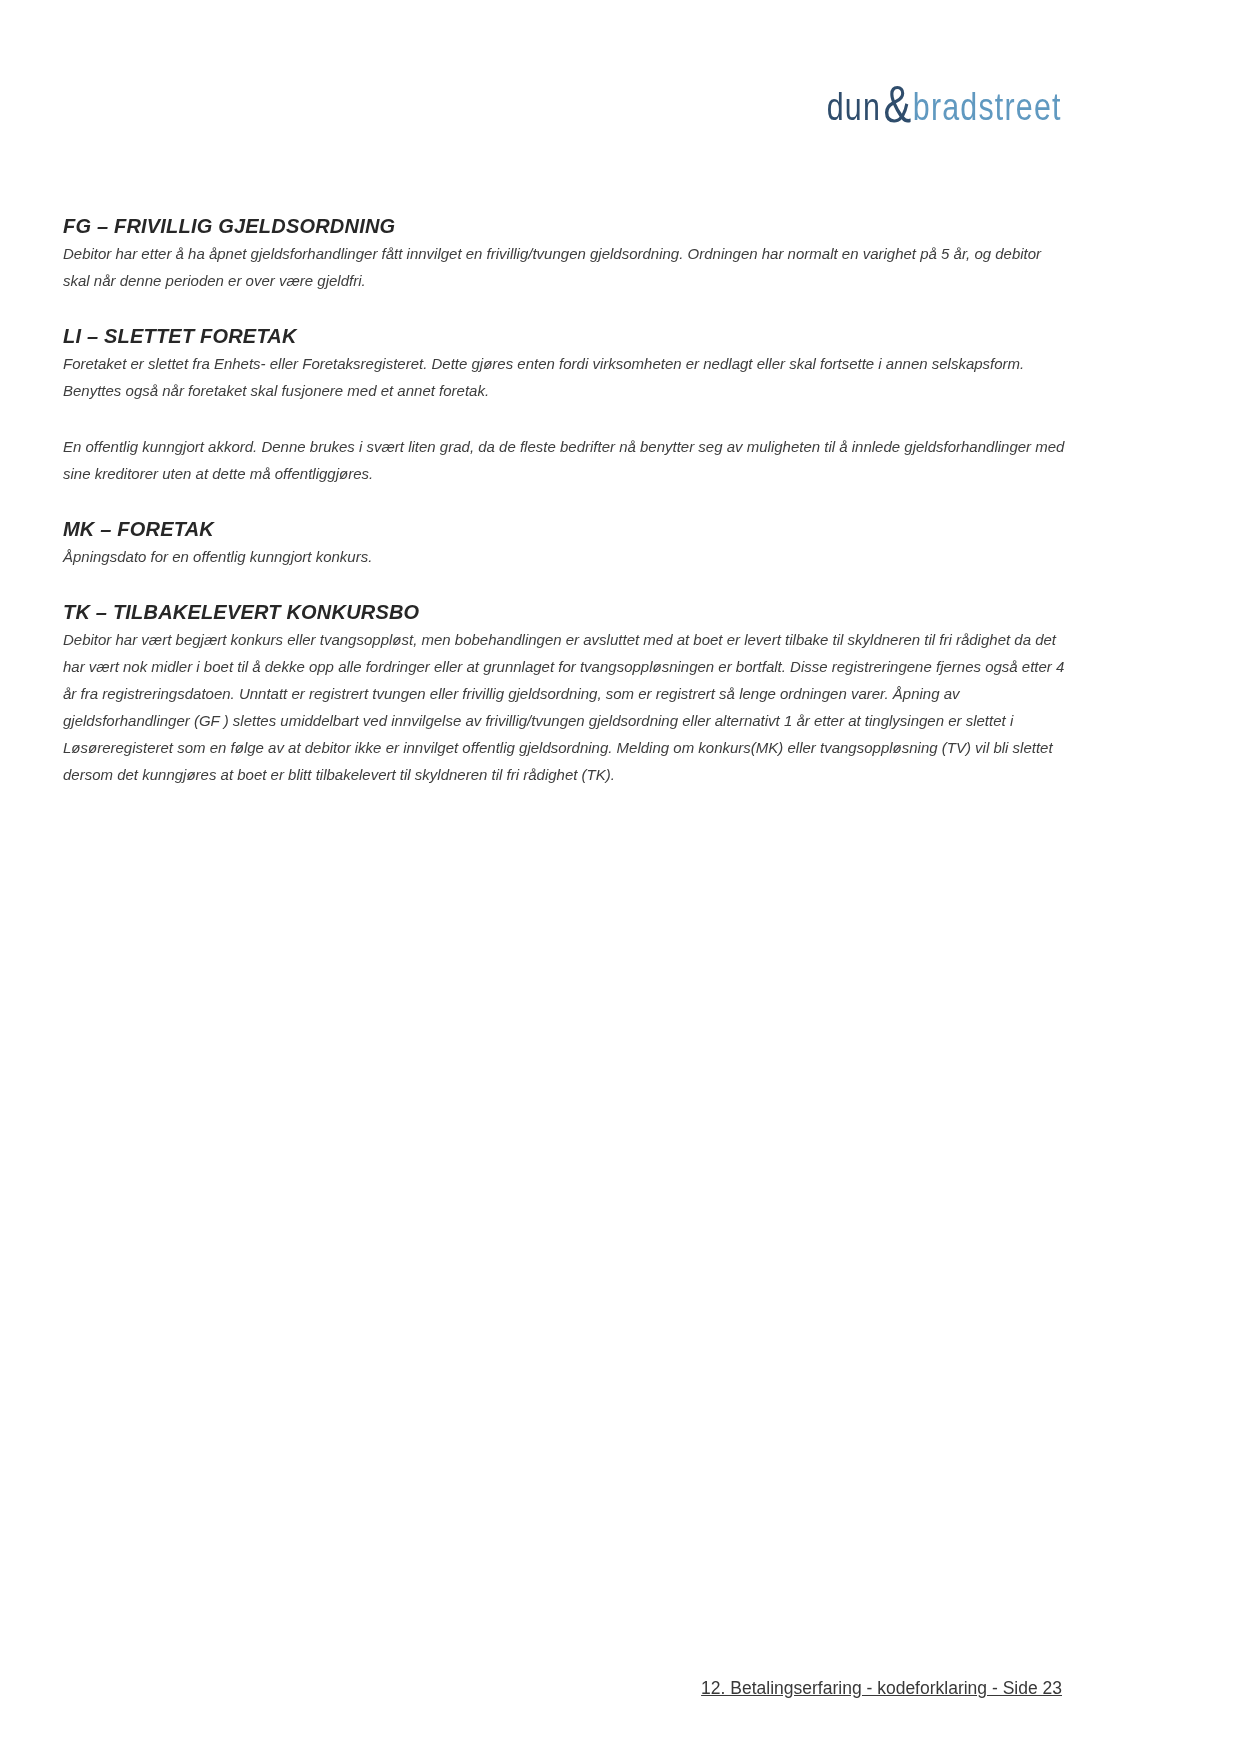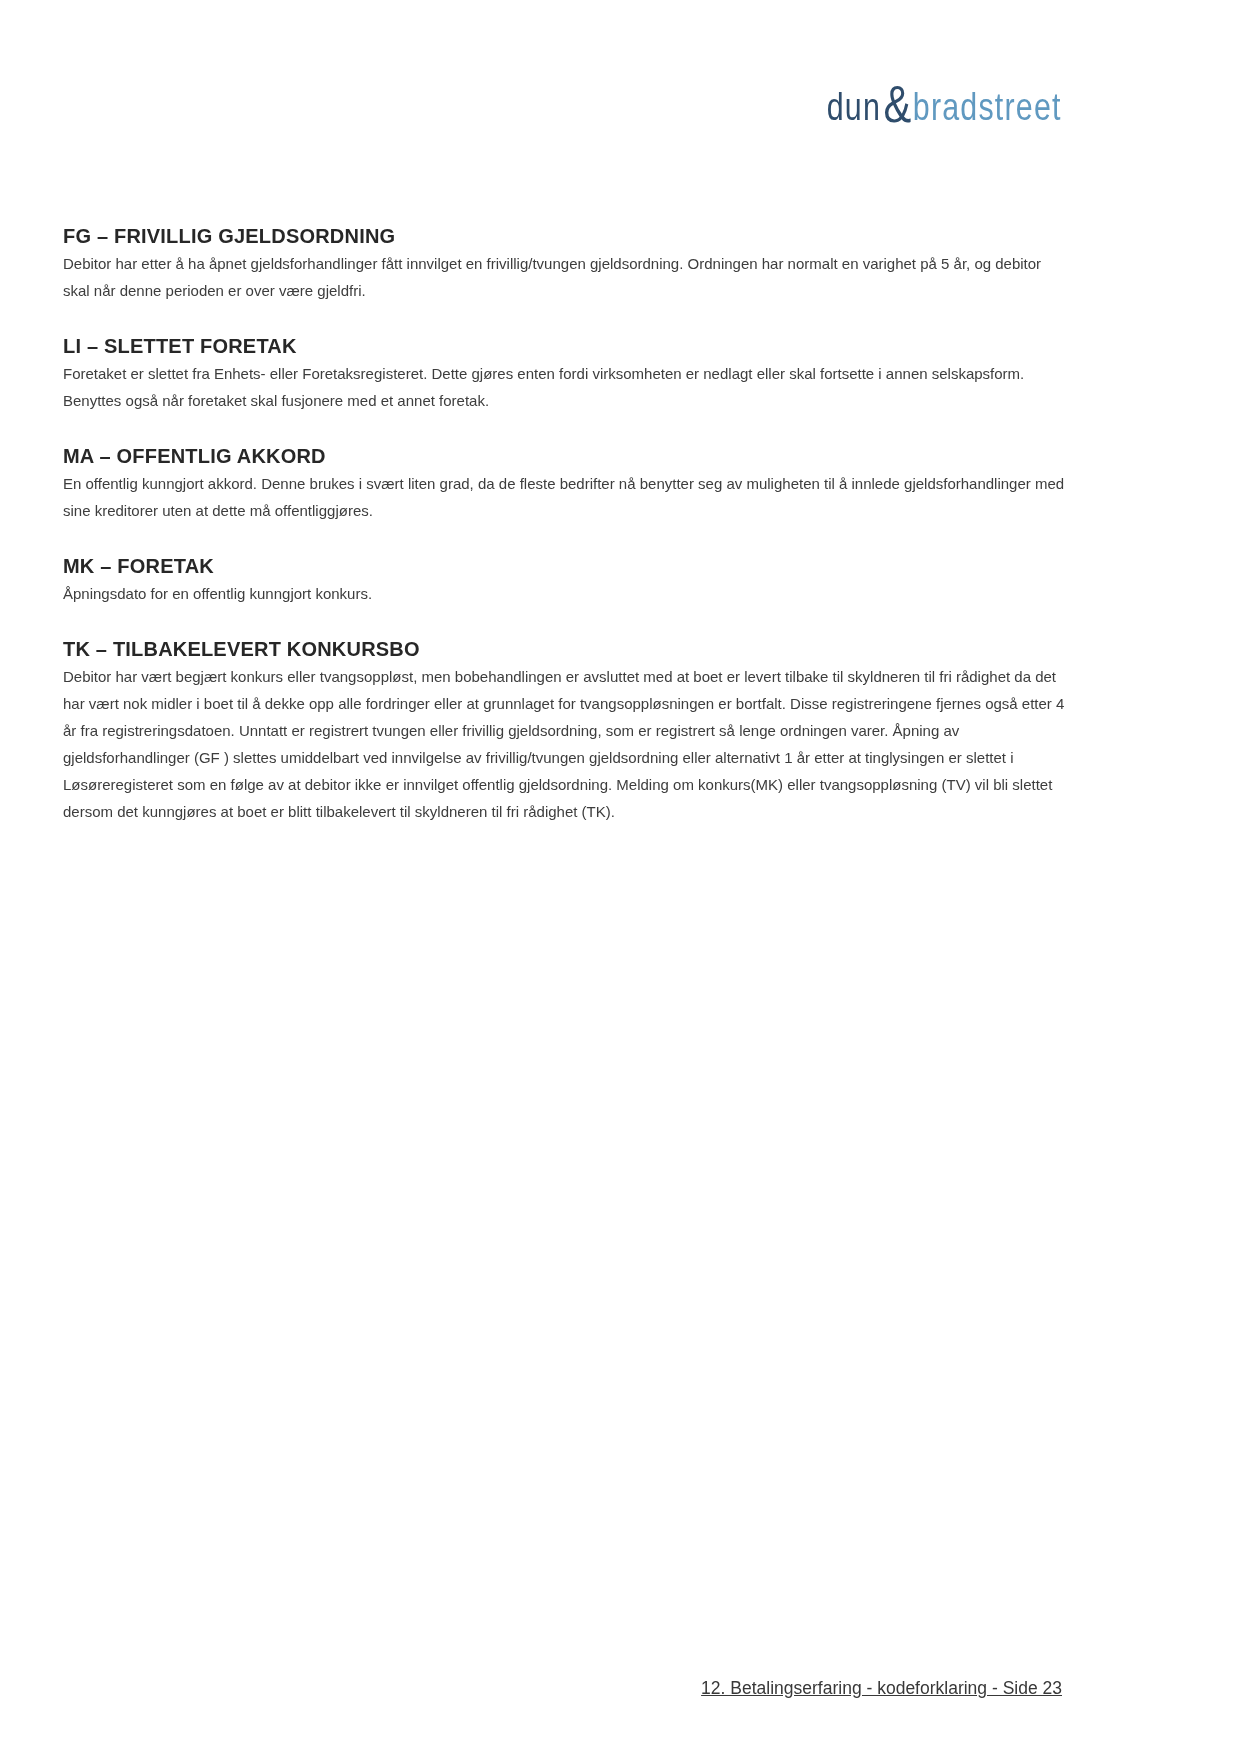--- a/index.html
+++ b/index.html
@@ -40,22 +40,23 @@
   .logo-bradstreet {
     font-size: 38px;
     letter-spacing: 1.5px;
     color: #6099c0;
   }
 
   
   .content {
     position: absolute;
     left: 63px;
-    top: 223px;
+    top: 213px;
     width: 1005px;
+    font-style: italic;
   }
   .section { margin: 0 0 29px 0; }
   .section h2 {
     margin: 0;
     font-size: 20px;
     line-height: 27px;
     font-weight: 700;
     color: #272727;
     letter-spacing: 0.2px;
   }
@@ -95,21 +96,20 @@
       <h2>FG – FRIVILLIG GJELDSORDNING</h2>
       <p>Debitor har etter å ha åpnet gjeldsforhandlinger fått innvilget en frivillig/tvungen gjeldsordning. Ordningen har normalt en varighet på 5 år, og debitor skal når denne perioden er over være gjeldfri.</p>
     </section>
 
     <section class="section">
       <h2>LI – SLETTET FORETAK</h2>
       <p>Foretaket er slettet fra Enhets- eller Foretaksregisteret. Dette gjøres enten fordi virksomheten er nedlagt eller skal fortsette i annen selskapsform. Benyttes også når foretaket skal fusjonere med et annet foretak.</p>
     </section>
 
     <section class="section">
-      <h2>MA – OFFENTLIG AKKORD</h2>
       <p>En offentlig kunngjort akkord. Denne brukes i svært liten grad, da de fleste bedrifter nå benytter seg av muligheten til å innlede gjeldsforhandlinger med sine kreditorer uten at dette må offentliggjøres.</p>
     </section>
 
     <section class="section">
       <h2>MK – FORETAK</h2>
       <p>Åpningsdato for en offentlig kunngjort konkurs.</p>
     </section>
 
 
     <section class="section">

